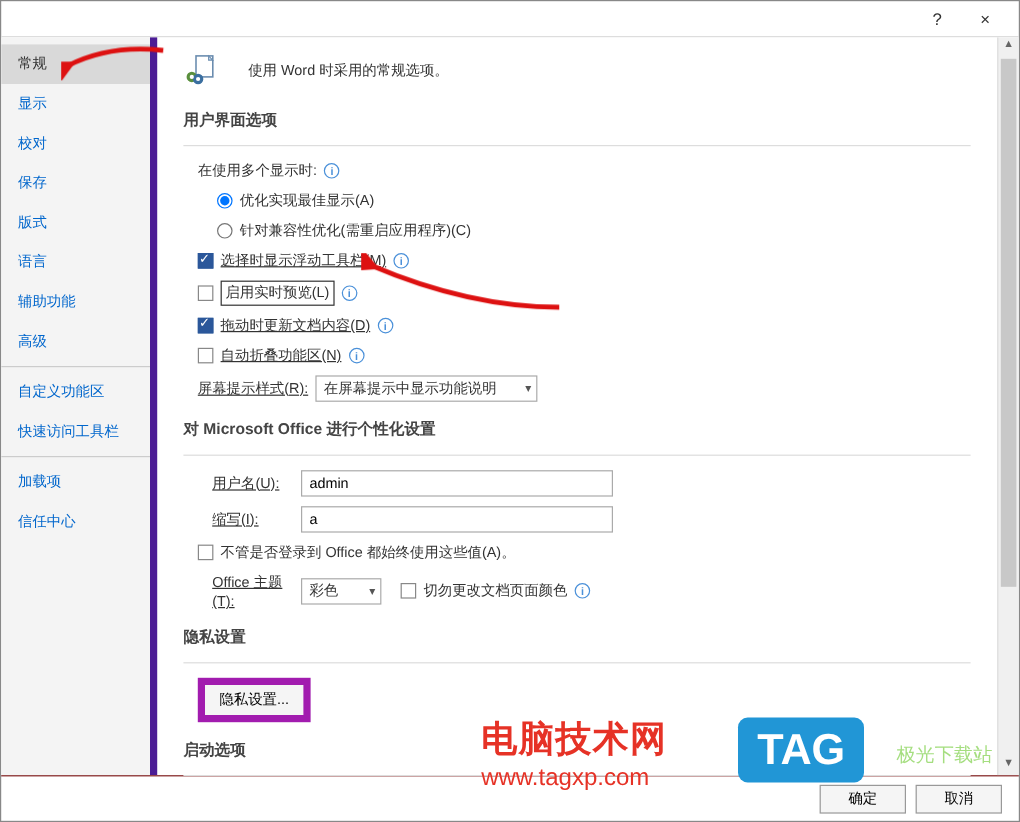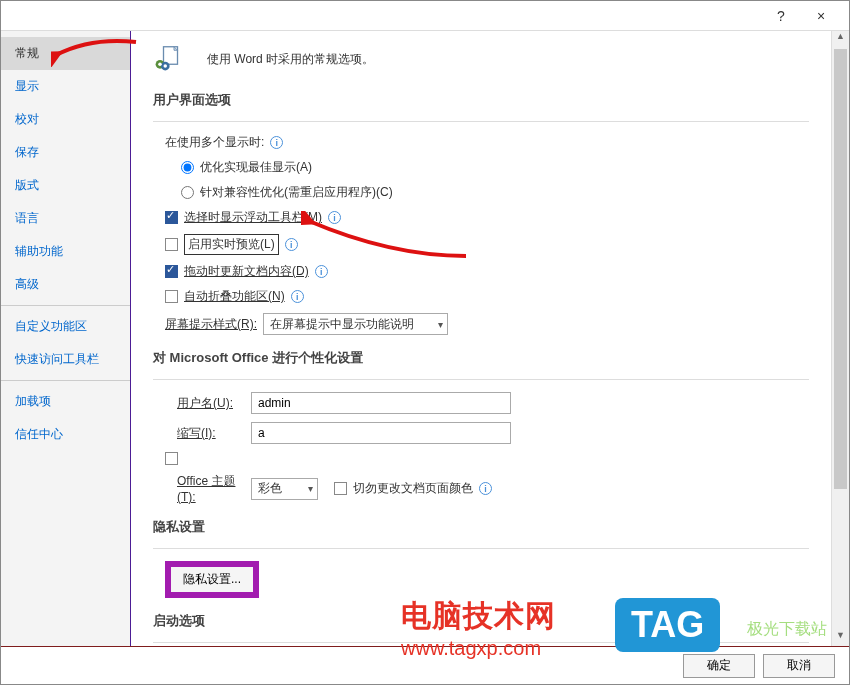--- a/index.html
+++ b/index.html
@@ -2,21 +2,21 @@
 <html><head>
 <meta charset="utf-8">
 <style>
 * { box-sizing: border-box; margin: 0; padding: 0; }
 body { font-family: "Microsoft YaHei", "Segoe UI", sans-serif; font-size: 12px; background: #fff; color: #333; }
 .window { width: 850px; height: 685px; border: 1px solid #888; position: relative; display: flex; flex-direction: column; }
 .titlebar { height: 30px; display: flex; align-items: center; padding: 0 8px; border-bottom: 1px solid #ddd; }
 .titlebar .title { flex: 1; font-size: 12px; margin-top: 47px; }
 .titlebar .btn { width: 40px; text-align: center; font-size: 14px; cursor: pointer; }
 .body { flex: 1; display: flex; overflow: hidden; }
-.sidebar { width: 130px; background: #f4f4f4; border-right: 1px solid #4c1d95; padding-top: 6px; }
+.sidebar { width: 130px; background: #f4f4f4; border-right: 6px solid #4c1d95; padding-top: 6px; }
 .sidebar-item { padding: 8px 14px; cursor: pointer; color: #0066cc; font-size: 12px; }
 .sidebar-item.active { background: #d9d9d9; color: #333; }
 .sidebar-sep { height: 1px; background: #ccc; margin: 4px 0; }
 .content-wrap { flex: 1; display: flex; }
 .content { flex: 1; padding: 14px 22px; overflow-y: auto; position: relative; }
 .scrollbar { width: 18px; background: #f0f0f0; border-left: 1px solid #ddd; position: relative; }
 .scroll-thumb { position: absolute; top: 18px; left: 2px; right: 2px; height: 440px; background: #c8c8c8; }
 .scroll-arrow { position: absolute; left: 0; right: 0; height: 16px; text-align: center; font-size: 9px; color: #666; }
 .header-row { display: flex; align-items: center; gap: 26px; margin-bottom: 18px; }
 .header-icon { width: 28px; height: 28px; }
@@ -144,20 +144,21 @@
         <div class="row">
           <span class="label-col underline">用户名(U):</span>
           <input class="input-text" value="admin" style="">
         </div>
         <div class="row">
           <span class="label-col underline">缩写(I):</span>
           <input class="input-text" value="a" style="">
         </div>
         <div class="row">
           <input type="checkbox" class="checkbox" style="">
+          <span>不管是否登录到 Office 都始终使用这些值(A)。</span>
         </div>
         <div class="row">
           <span class="label-col underline">Office 主题(T):</span>
           <div class="select narrow">
               <span>彩色</span>
             </div>
           <input type="checkbox" class="checkbox" style="margin-left: 10px;">
           <span>切勿更改文档页面颜色</span>
           <span class="info-icon">i</span>
         </div>

